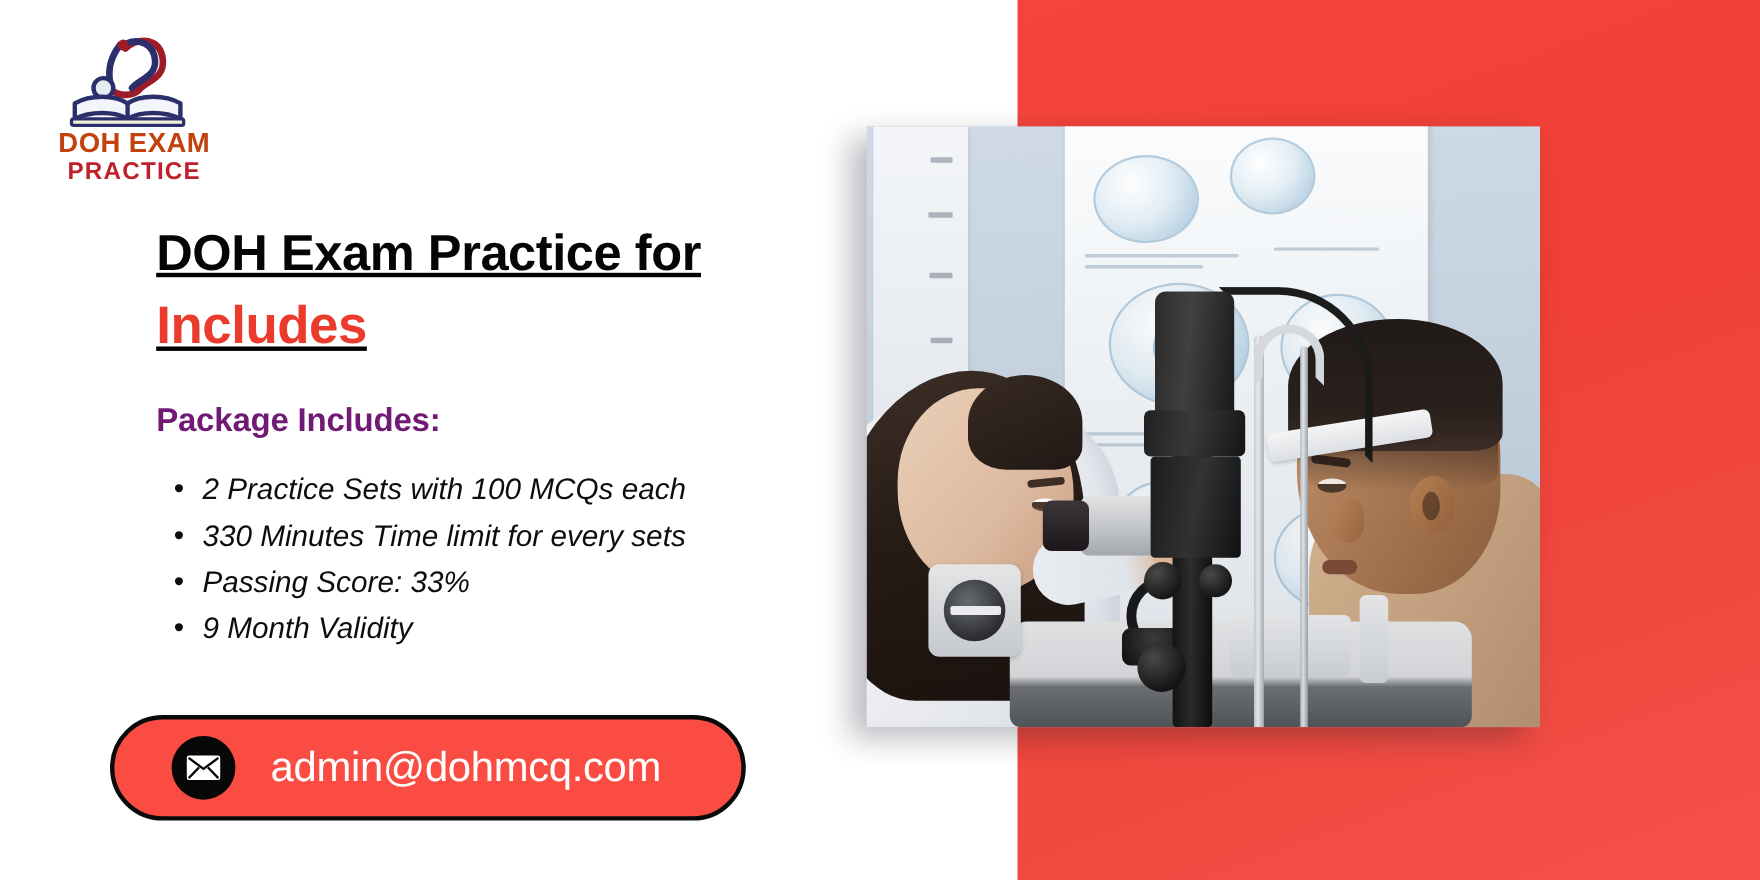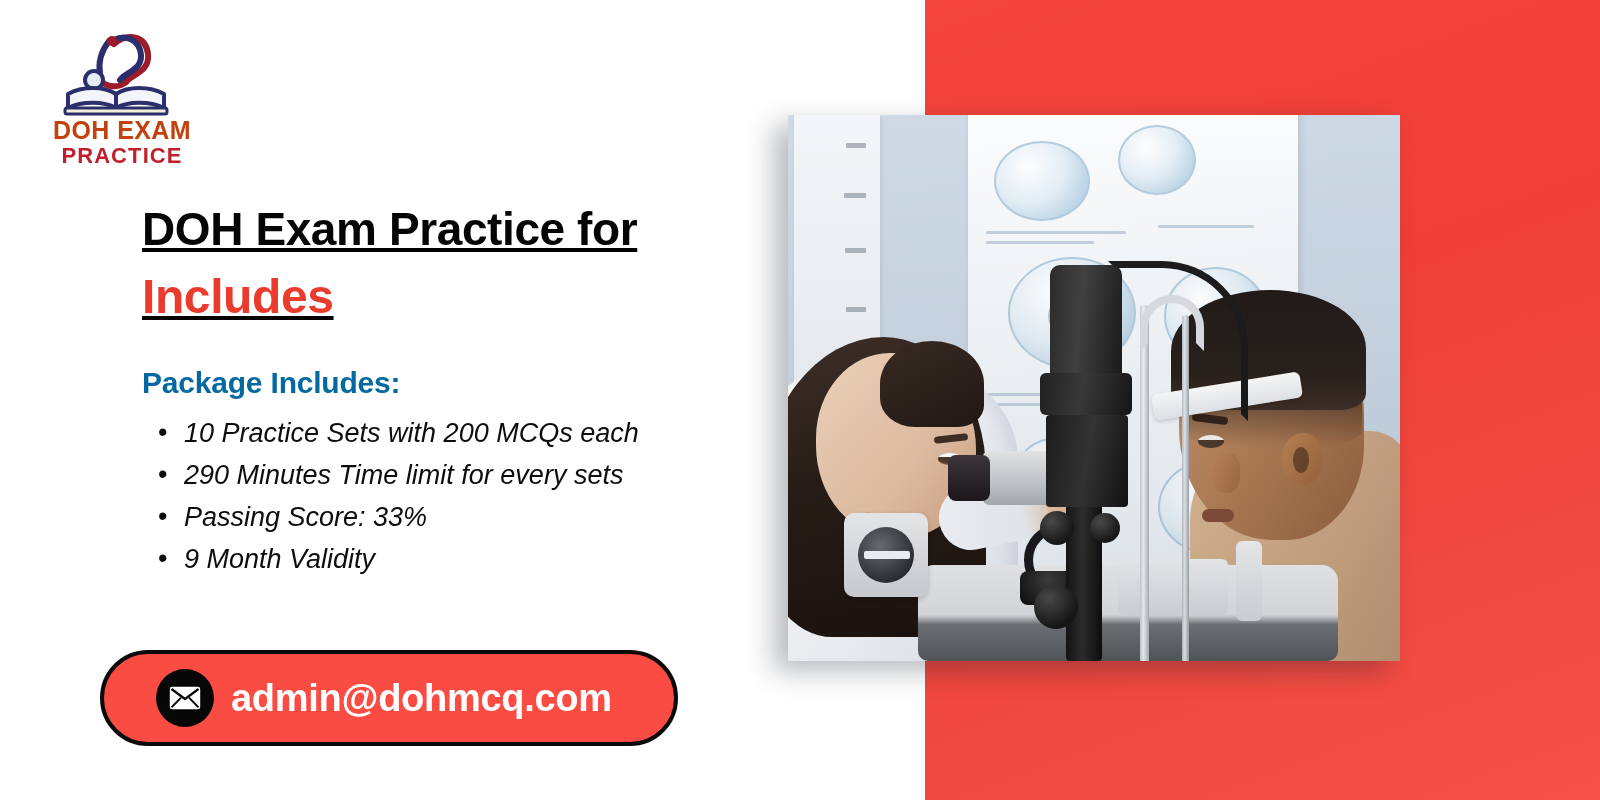--- a/index.html
+++ b/index.html
@@ -361,22 +361,22 @@
     font-size:46px; font-weight:bold; color:#050505;
     letter-spacing:-.4px; line-height:1.12;
   }
   .headline-line2 {
     font-size:48px; font-weight:bold; color:#ea3b2c;
     letter-spacing:-.4px; line-height:1.2; margin-top:12px;
   }
 
   .package { position:absolute; left:142px; top:366px; width:660px; }
   .package-title {
-    font-size:30px; font-weight:bold; color:#0369a1;
-    letter-spacing:-.2px; margin-bottom:12px;
+    font-size:30px; font-weight:bold; color:#701a75;
+    letter-spacing:-.2px; margin-bottom:24px;
   }
   .package-list { list-style:none; }
   .package-list li {
     position:relative;
     font-size:27px; font-style:italic; color:#0d0d0d;
     line-height:1.56; padding-left:42px; white-space:nowrap;
   }
   .package-list li::before {
     content:"\2022"; position:absolute; left:16px; top:-1px;
     font-style:normal; font-size:27px; color:#0d0d0d;
@@ -392,22 +392,22 @@
     display:flex; align-items:center;
     padding-left:52px;
   }
   .email-icon {
     width:58px; height:58px; border-radius:50%;
     background:#070707;
     display:flex; align-items:center; justify-content:center;
     flex:0 0 auto;
   }
   .email-text {
-    margin-left:17px;
-    font-size:38px; font-weight:bold; color:#ffffff;
+    margin-left:32px;
+    font-size:38px; font-weight:normal; color:#ffffff;
     letter-spacing:-.3px;
   }
 </style>
 </head>
 <body>
 
 <div class="banner">
 
   <div class="red-panel"></div>
 
@@ -515,22 +515,22 @@
   </div>
 
   <div class="headline">
     <div class="headline-line1">DOH Exam Practice for</div>
     <div class="headline-line2">Includes</div>
   </div>
 
   <div class="package">
     <div class="package-title">Package Includes:</div>
     <ul class="package-list">
-      <li>10 Practice Sets with 200 MCQs each</li>
-      <li>290 Minutes Time limit for every sets</li>
+      <li>2 Practice Sets with 100 MCQs each</li>
+      <li>330 Minutes Time limit for every sets</li>
       <li>Passing Score: 33%</li>
       <li>9 Month Validity</li>
     </ul>
   </div>
 
   <div class="email-pill">
     <span class="email-icon">
       <svg width="32" height="24" viewBox="0 0 32 24" xmlns="http://www.w3.org/2000/svg">
         <rect x="1.6" y="1.6" width="28.8" height="20.8" rx="1.5" fill="#ffffff" stroke="#ffffff" stroke-width="1.6"></rect>
         <path d="M2.5 3 L16 13 L29.5 3" fill="none" stroke="#070707" stroke-width="2.2" stroke-linejoin="round"></path>

